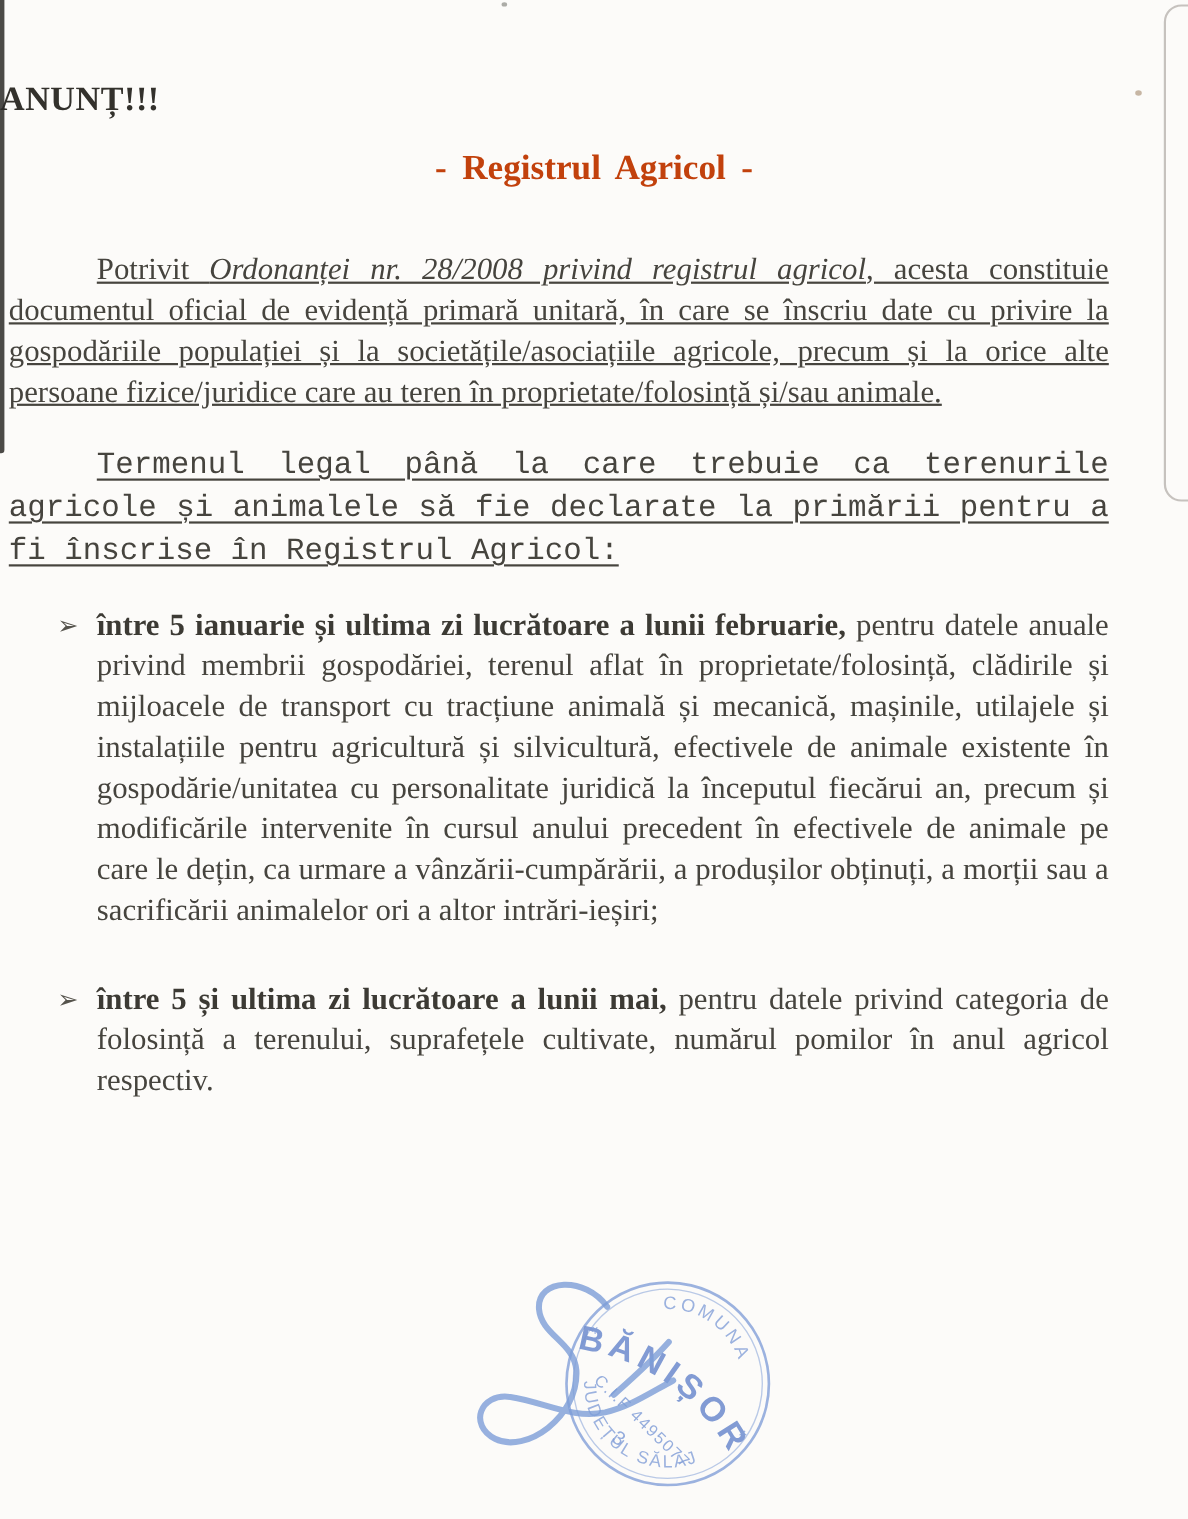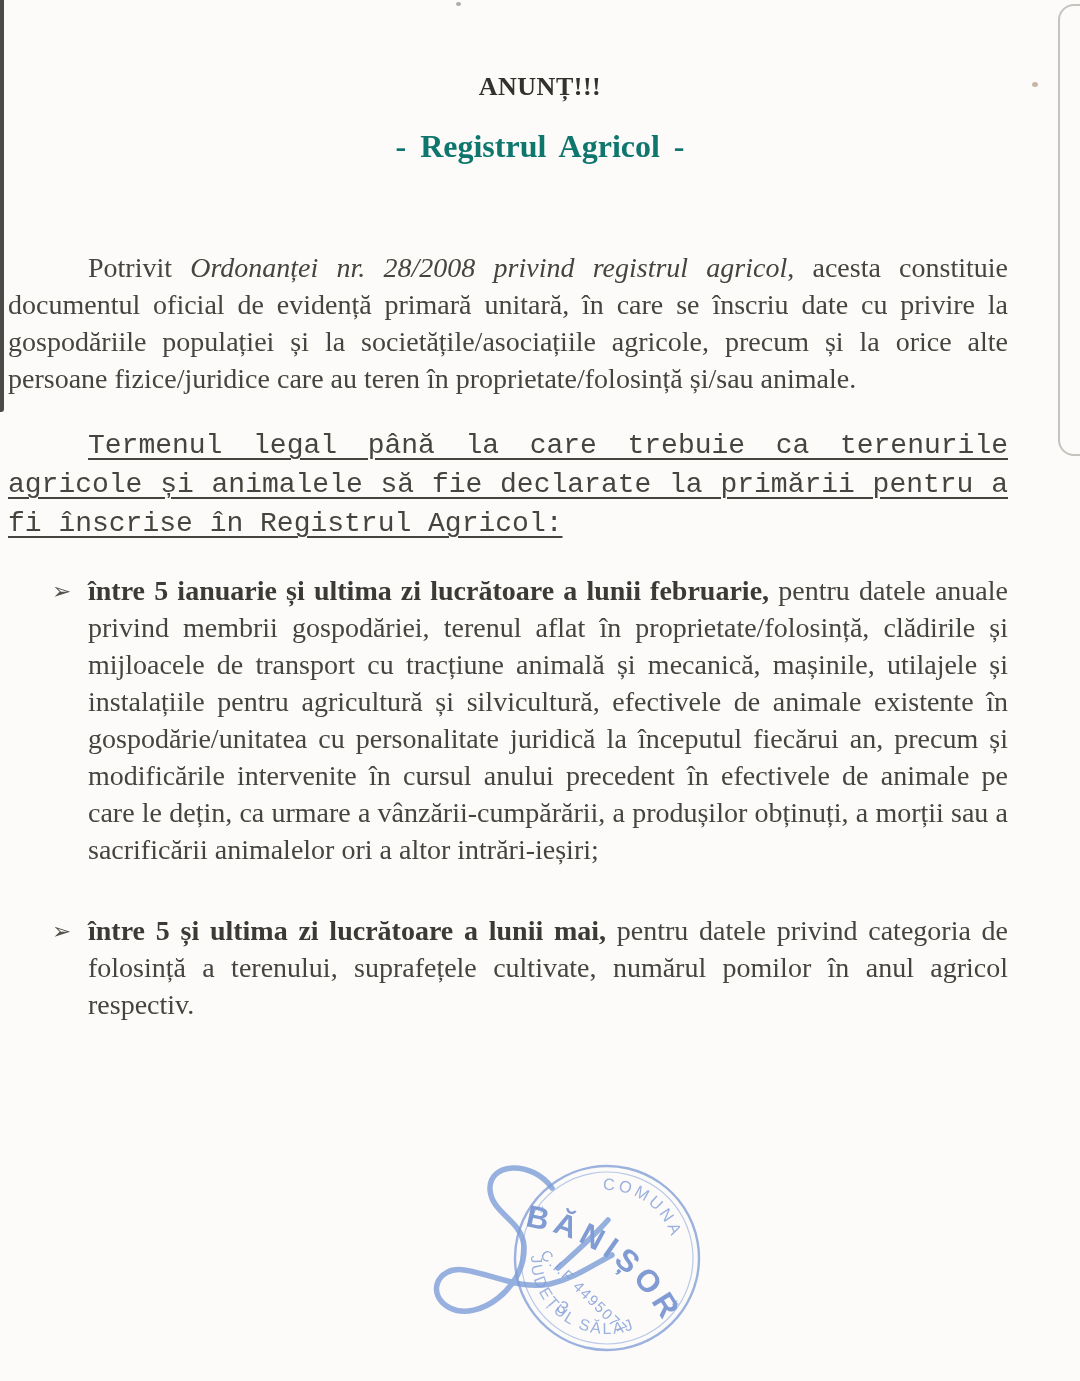--- a/index.html
+++ b/index.html
@@ -22,36 +22,36 @@
     position: absolute; right: -16px; top: 4px; width: 34px; height: 448px;
     border: 2px solid #c6c2be; border-radius: 16px; background: transparent;
   }
   .speck { position: absolute; border-radius: 50%; }
   .speck-top { left: 456px; top: 2px; width: 5px; height: 4px; background: #8a8a85; opacity: .7; }
   .speck-right { left: 1032px; top: 82px; width: 6px; height: 5px; background: #b9a58f; opacity: .8; }
 
   
   h1.doc-title {
     margin: 0; padding-top: 72px;
-    text-align: center; font-size: 26px; font-weight: 700;
+    text-align: left; font-size: 31px; font-weight: 700;
     letter-spacing: .5px; color: #33312c;
   }
   h2.doc-subtitle {
     margin: 26px 0 0 0;
     text-align: center; font-size: 32px; font-weight: 700;
-    color: #0f766e; word-spacing: 6px;
+    color: #c2410c; word-spacing: 6px;
   }
 
   
   .intro, .deadline {
     margin: 0; padding: 0 72px 0 8px;
     font-size: 28px; line-height: 37px;
     text-align: justify; text-indent: 80px;
   }
-  .intro { margin-top: 84px; }
+  .intro { margin-top: 56px; text-decoration: underline; }
   .intro em { font-style: italic; }
   .deadline { margin-top: 28px; }
   .deadline .u {
     text-decoration: underline;
     text-decoration-thickness: 2px;
     text-underline-offset: 5px;
     font-family: Liberation Mono, monospace;
   }
 
   

